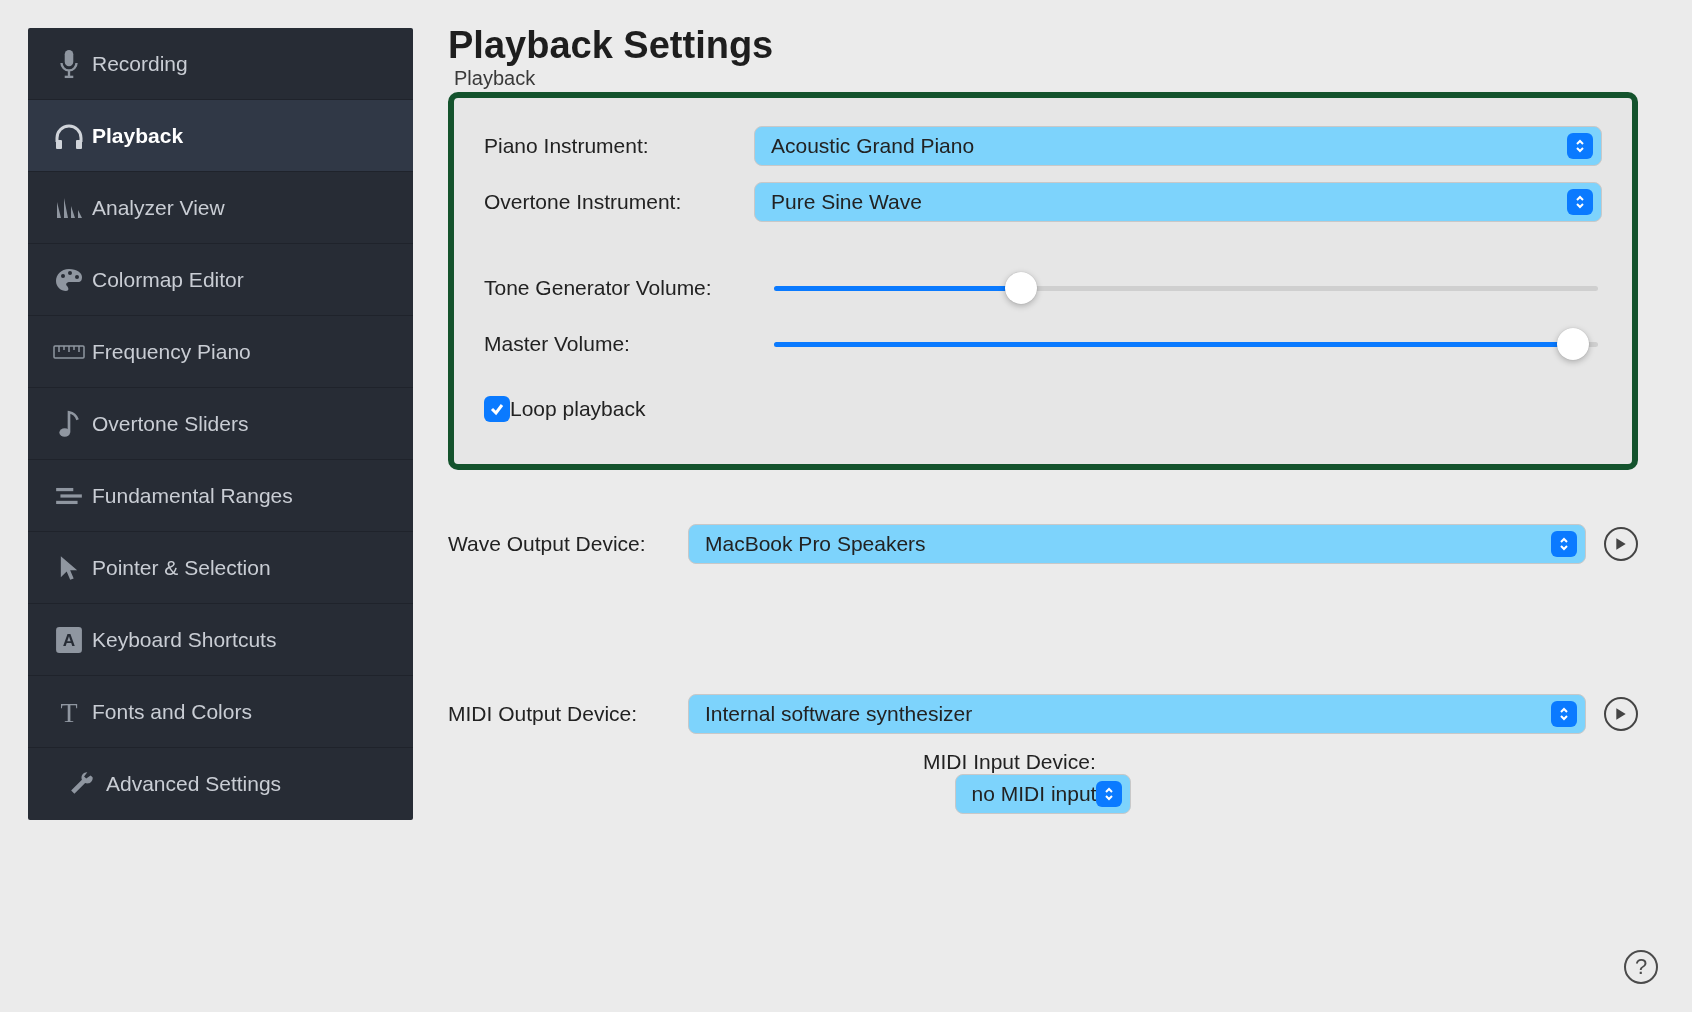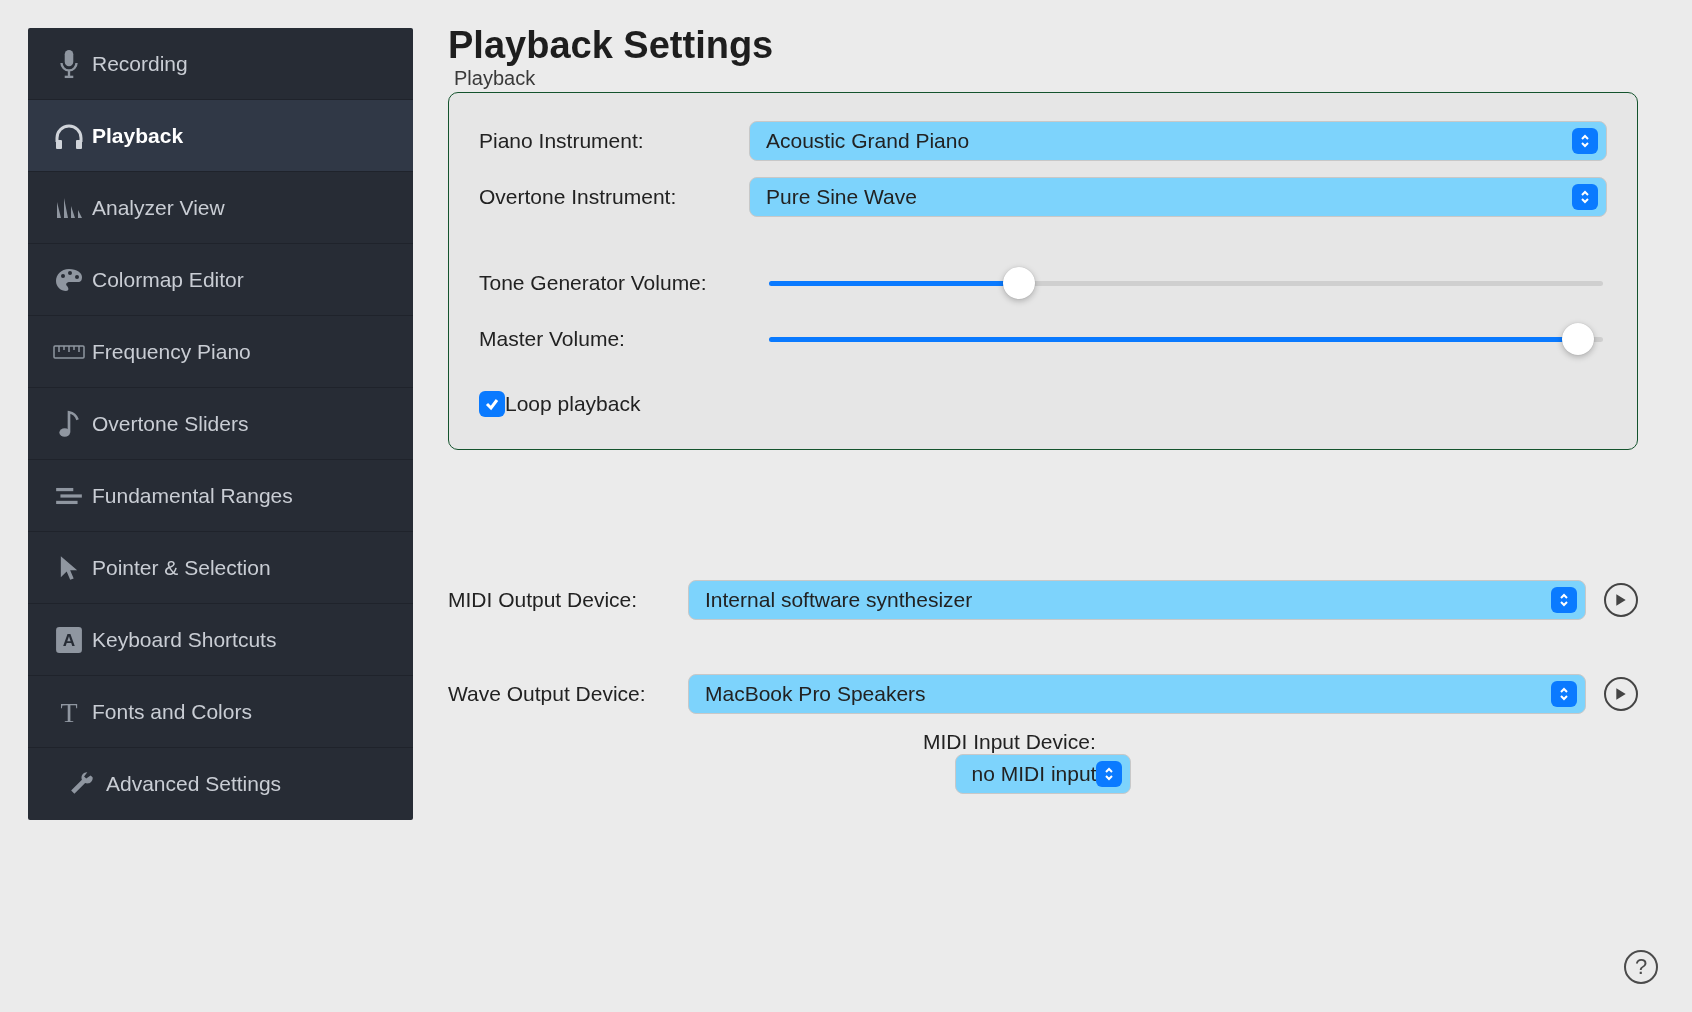--- a/index.html
+++ b/index.html
@@ -58,23 +58,23 @@
     color:#1e1e1e;
   }
   .section-label {
     font-size: 20px;
     color:#3a3a3a;
     margin-left: 6px;
     margin-bottom: 2px;
   }
   .panel {
     background:#e6e6e6;
-    border:1px solid #14532d;
+    border:6px solid #14532d;
     border-radius:10px;
-    padding: 20px 30px 32px 30px;
+    padding: 20px 30px 42px 30px;
   }
   .row {
     display:flex;
     align-items:center;
     min-height:56px;
   }
   .row-label {
     width: 270px;
     font-size:21px;
     color:#222;
@@ -345,60 +345,60 @@
     <div class="checkbox-row">
       <div class="checkbox">
         <svg width="16" height="16" viewBox="0 0 16 16">
             <path d="M3 8 L7 12 L13 4"></path>
           </svg>
       </div>
       <span class="checkbox-label">Loop playback</span>
     </div>
   </div>
 
+  <div class="device-row">
+    <div class="device-label">Wave Output Device:</div>
+    <div class="device-select-wrap">
+      <div class="select">
+        <span class="select-text">MacBook Pro Speakers</span>
+        <span class="select-arrows">
+          <svg width="12" height="16" viewBox="0 0 12 16" fill="none">
+              <path d="M3 6 L6 3 L9 6" stroke-width="2"></path>
+              <path d="M3 10 L6 13 L9 10" stroke-width="2"></path>
+            </svg>
+        </span>
+      </div>
+      <div class="play-btn">
+        <svg width="12" height="14" viewBox="0 0 10 12">
+            <path d="M1 1 L9 6 L1 11 Z"></path>
+          </svg>
+      </div>
+    </div>
+  </div>
+
   <div class="device-row" style="margin-top:130px">
     <div class="device-label">MIDI Output Device:</div>
     <div class="device-select-wrap">
       <div class="select">
         <span class="select-text">Internal software synthesizer</span>
         <span class="select-arrows">
           <svg width="12" height="16" viewBox="0 0 12 16" fill="none">
               <path d="M3 6 L6 3 L9 6" stroke-width="2"></path>
               <path d="M3 10 L6 13 L9 10" stroke-width="2"></path>
             </svg>
         </span>
       </div>
       <div class="play-btn">
         <svg width="12" height="14" viewBox="0 0 10 12">
             <path d="M1 1 L9 6 L1 11 Z"></path>
           </svg>
       </div>
     </div>
   </div>
 
-  <div class="device-row">
-    <div class="device-label">Wave Output Device:</div>
-    <div class="device-select-wrap">
-      <div class="select">
-        <span class="select-text">MacBook Pro Speakers</span>
-        <span class="select-arrows">
-          <svg width="12" height="16" viewBox="0 0 12 16" fill="none">
-              <path d="M3 6 L6 3 L9 6" stroke-width="2"></path>
-              <path d="M3 10 L6 13 L9 10" stroke-width="2"></path>
-            </svg>
-        </span>
-      </div>
-      <div class="play-btn">
-        <svg width="12" height="14" viewBox="0 0 10 12">
-            <path d="M1 1 L9 6 L1 11 Z"></path>
-          </svg>
-      </div>
-    </div>
-  </div>
-
   <div class="device-row tight">
     <div class="device-label">MIDI Input Device:</div>
     <div class="device-select-wrap">
       <div class="select" style="max-width:828px">
         <span class="select-text">no MIDI input</span>
         <span class="select-arrows">
           <svg width="12" height="16" viewBox="0 0 12 16" fill="none">
               <path d="M3 6 L6 3 L9 6" stroke-width="2"></path>
               <path d="M3 10 L6 13 L9 10" stroke-width="2"></path>
             </svg>

